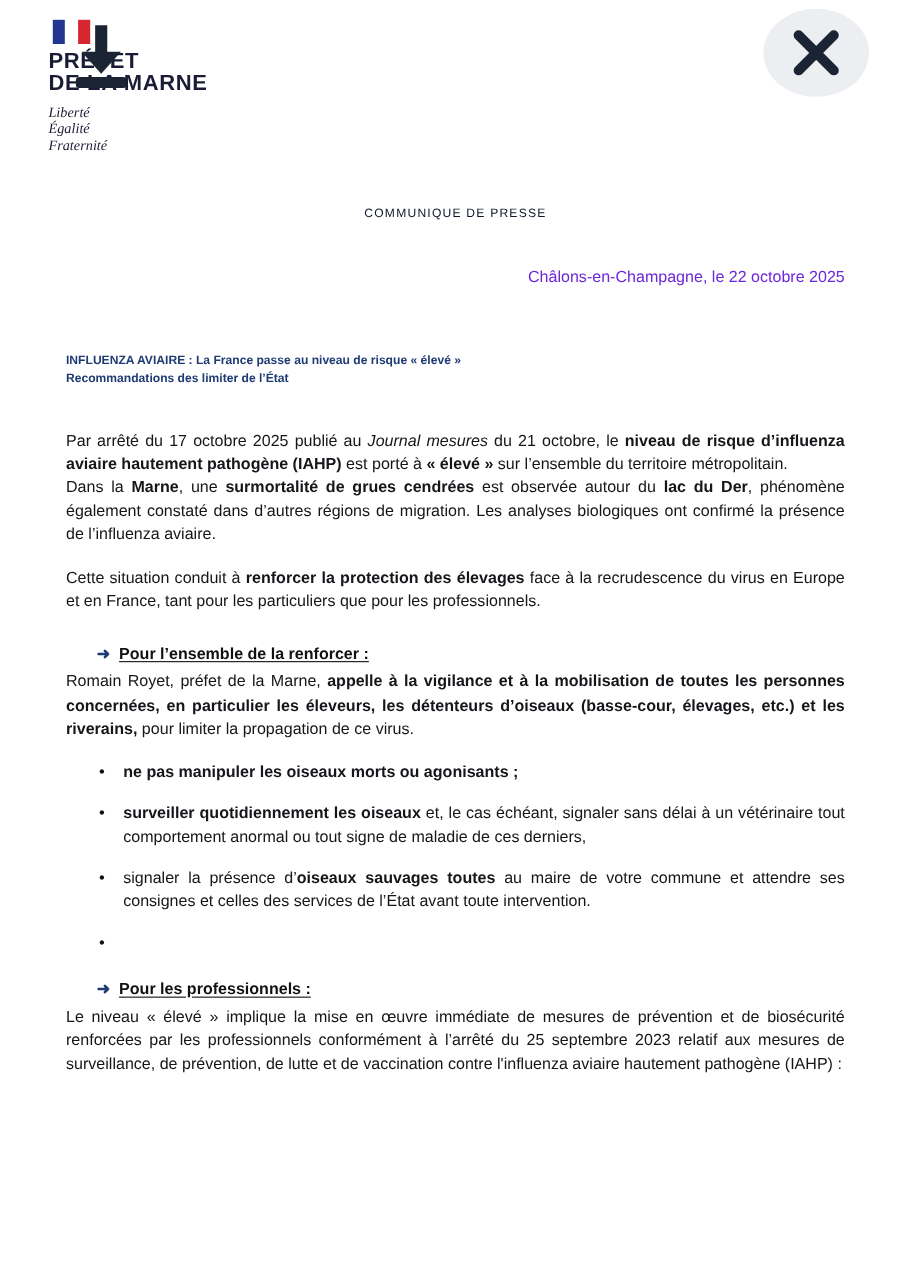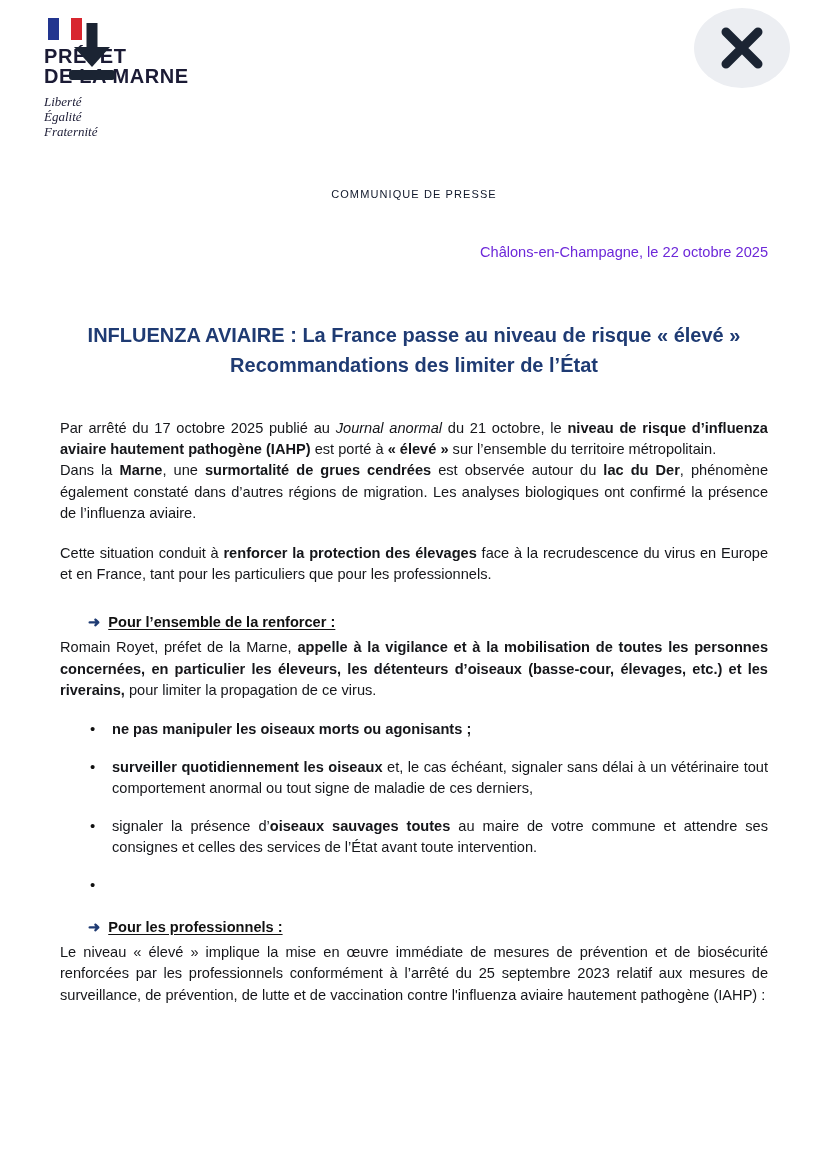--- a/index.html
+++ b/index.html
@@ -121,24 +121,24 @@
   .place-date {
     text-align: right;
     font-size: 14.6px;
     color: #6d28d9;
     margin-bottom: 56px;
   }
 
   .headline {
     color: #1f3b73;
     font-weight: bold;
-    font-size: 20px;
+    font-size: 11px;
     line-height: 1.5;
     margin-bottom: 38px;
-    text-align: center;
+    text-align: left;
   }
   .headline span { display: block; }
 
   p.para { margin: 0 0 18px 0; }
   p.tight { margin-bottom: 0; }
 
   b, strong { font-weight: bold; }
   i, em { font-style: italic; }
 
   .arrow-head {
@@ -205,21 +205,21 @@
     <div class="press-title">COMMUNIQUE DE PRESSE</div>
 
     <div class="place-date">Châlons-en-Champagne, le 22 octobre 2025</div>
 
     <div class="headline">
       <span>INFLUENZA AVIAIRE : La France passe au niveau de risque « élevé »</span>
       <span>Recommandations des limiter de l’État</span>
     </div>
 
     <p class="para tight">
-      <span>Par arrêté du 17 octobre 2025 publié au </span><i>Journal anormal</i><span> du 21 octobre, le </span><b>niveau de risque d’influenza aviaire hautement pathogène (IAHP)</b><span> est porté à </span><b>« élevé »</b><span> sur l’ensemble du territoire métropolitain.</span>
+      <span>Par arrêté du 17 octobre 2025 publié au </span><i>Journal mesures</i><span> du 21 octobre, le </span><b>niveau de risque d’influenza aviaire hautement pathogène (IAHP)</b><span> est porté à </span><b>« élevé »</b><span> sur l’ensemble du territoire métropolitain.</span>
     </p>
 
     <p class="para">
       <span>Dans la </span><b>Marne</b><span>, une </span><b>surmortalité de grues cendrées</b><span> est observée autour du </span><b>lac du Der</b><span>, phénomène également constaté dans d’autres régions de migration. Les analyses biologiques ont confirmé la présence de l’influenza aviaire.</span>
     </p>
 
     <p class="para">
       <span>Cette situation conduit à </span><b>renforcer la protection des élevages</b><span> face à la recrudescence du virus en Europe et en France, tant pour les particuliers que pour les professionnels.</span>
     </p>
 

